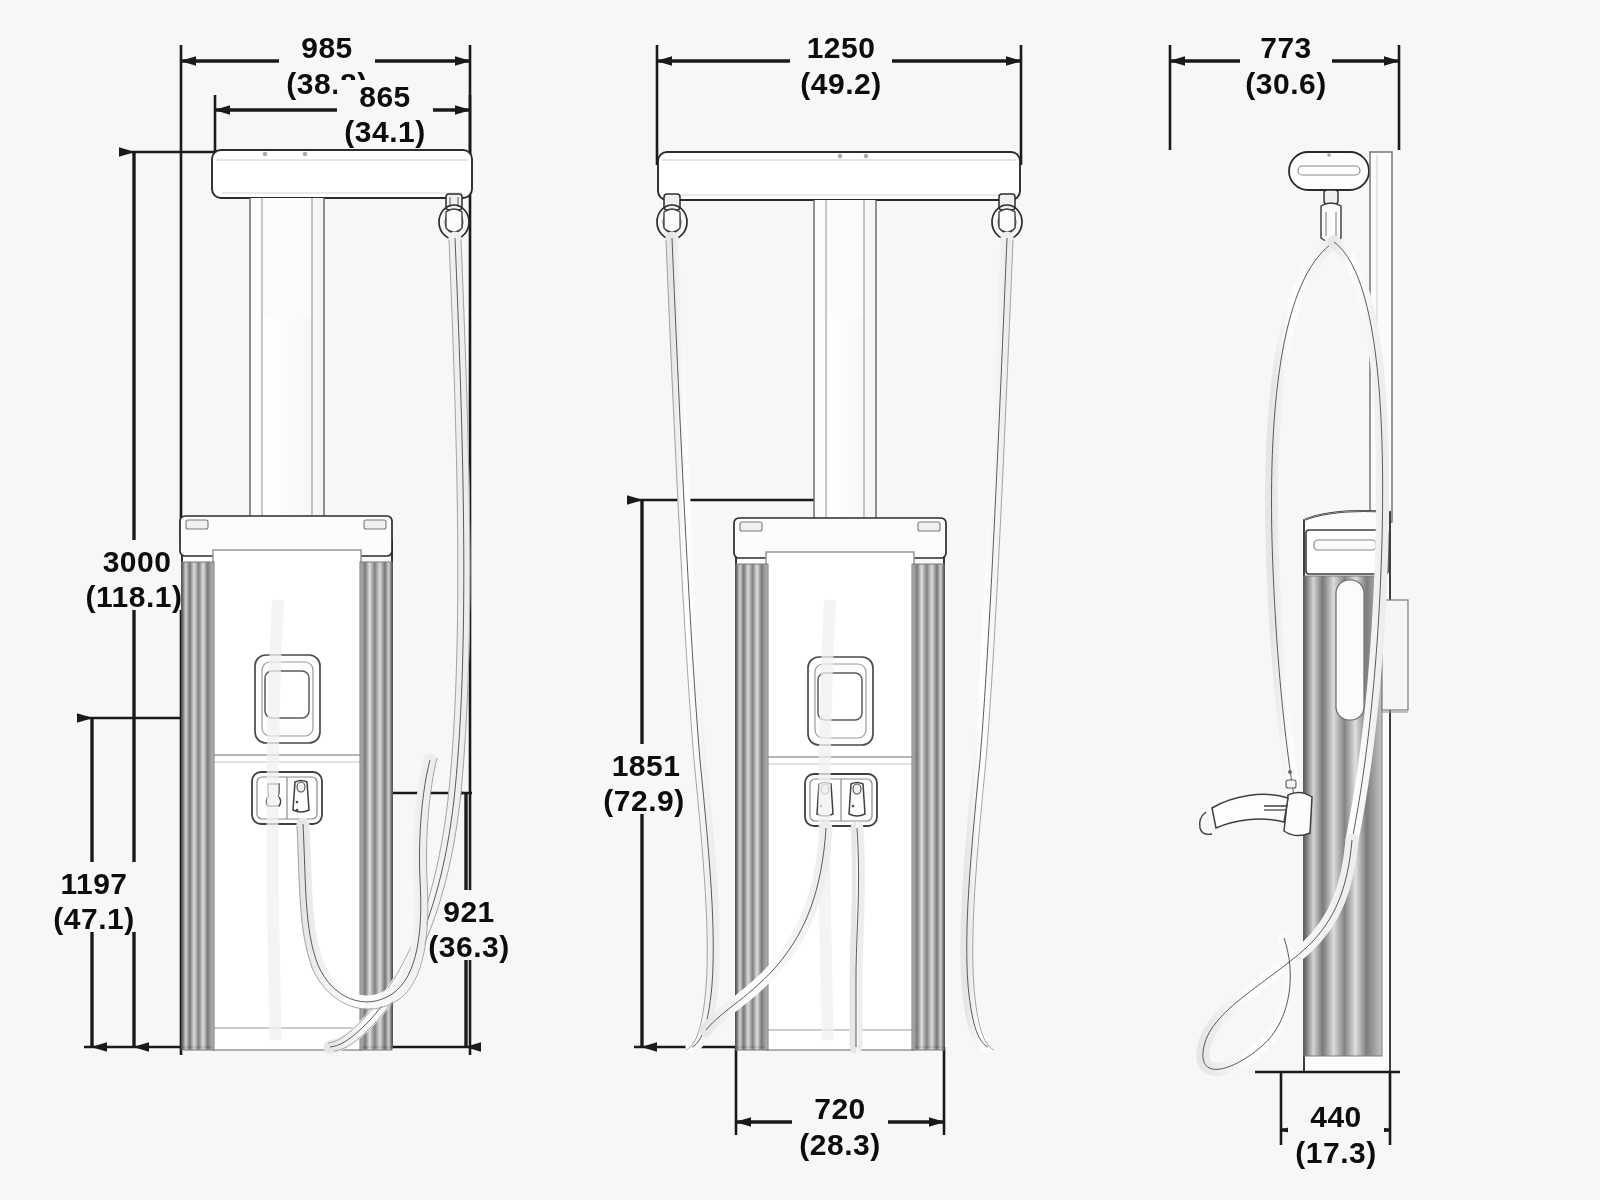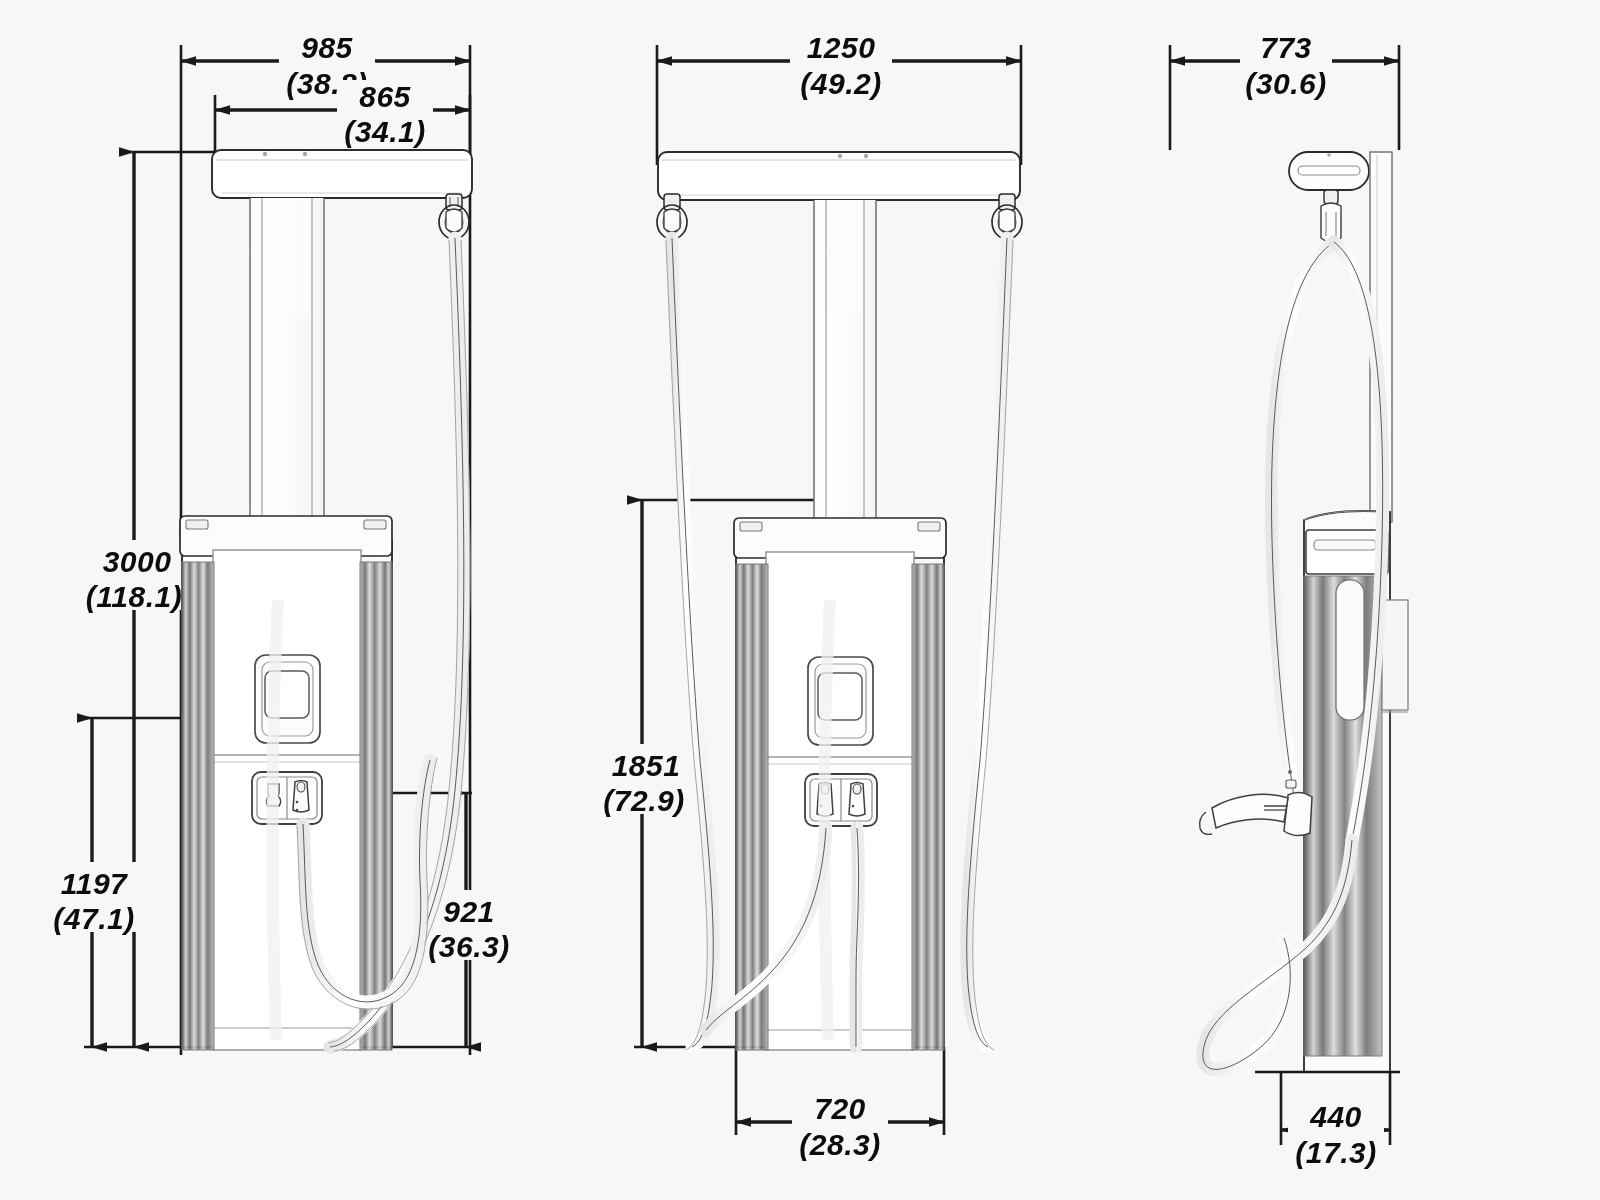--- a/index.html
+++ b/index.html
@@ -4,21 +4,21 @@
 <title>EV Charger Dimensional Drawing</title>
 <style>
   html,body{margin:0;padding:0;}
   body{
     width:1600px;height:1200px;
     background:#f7f7f7;
     font-family:"Liberation Sans", sans-serif;
     overflow:hidden;
     position:relative;
   }
-  #drawing-root{position:absolute;left:0;top:0;width:1600px;height:1200px;font-style:italic;}
+  #drawing-root{position:absolute;left:0;top:0;width:1600px;height:1200px;}
   svg{display:block;}
   .dimtext{
     font-family:"Liberation Sans", sans-serif;
     font-weight:700;
     font-size:30px;
     fill:#0d0d0d;
     letter-spacing:0.5px;
   }
   .dimtext.sub{font-size:30px;}
   .dimtext-bg{fill:#f7f7f7;}

